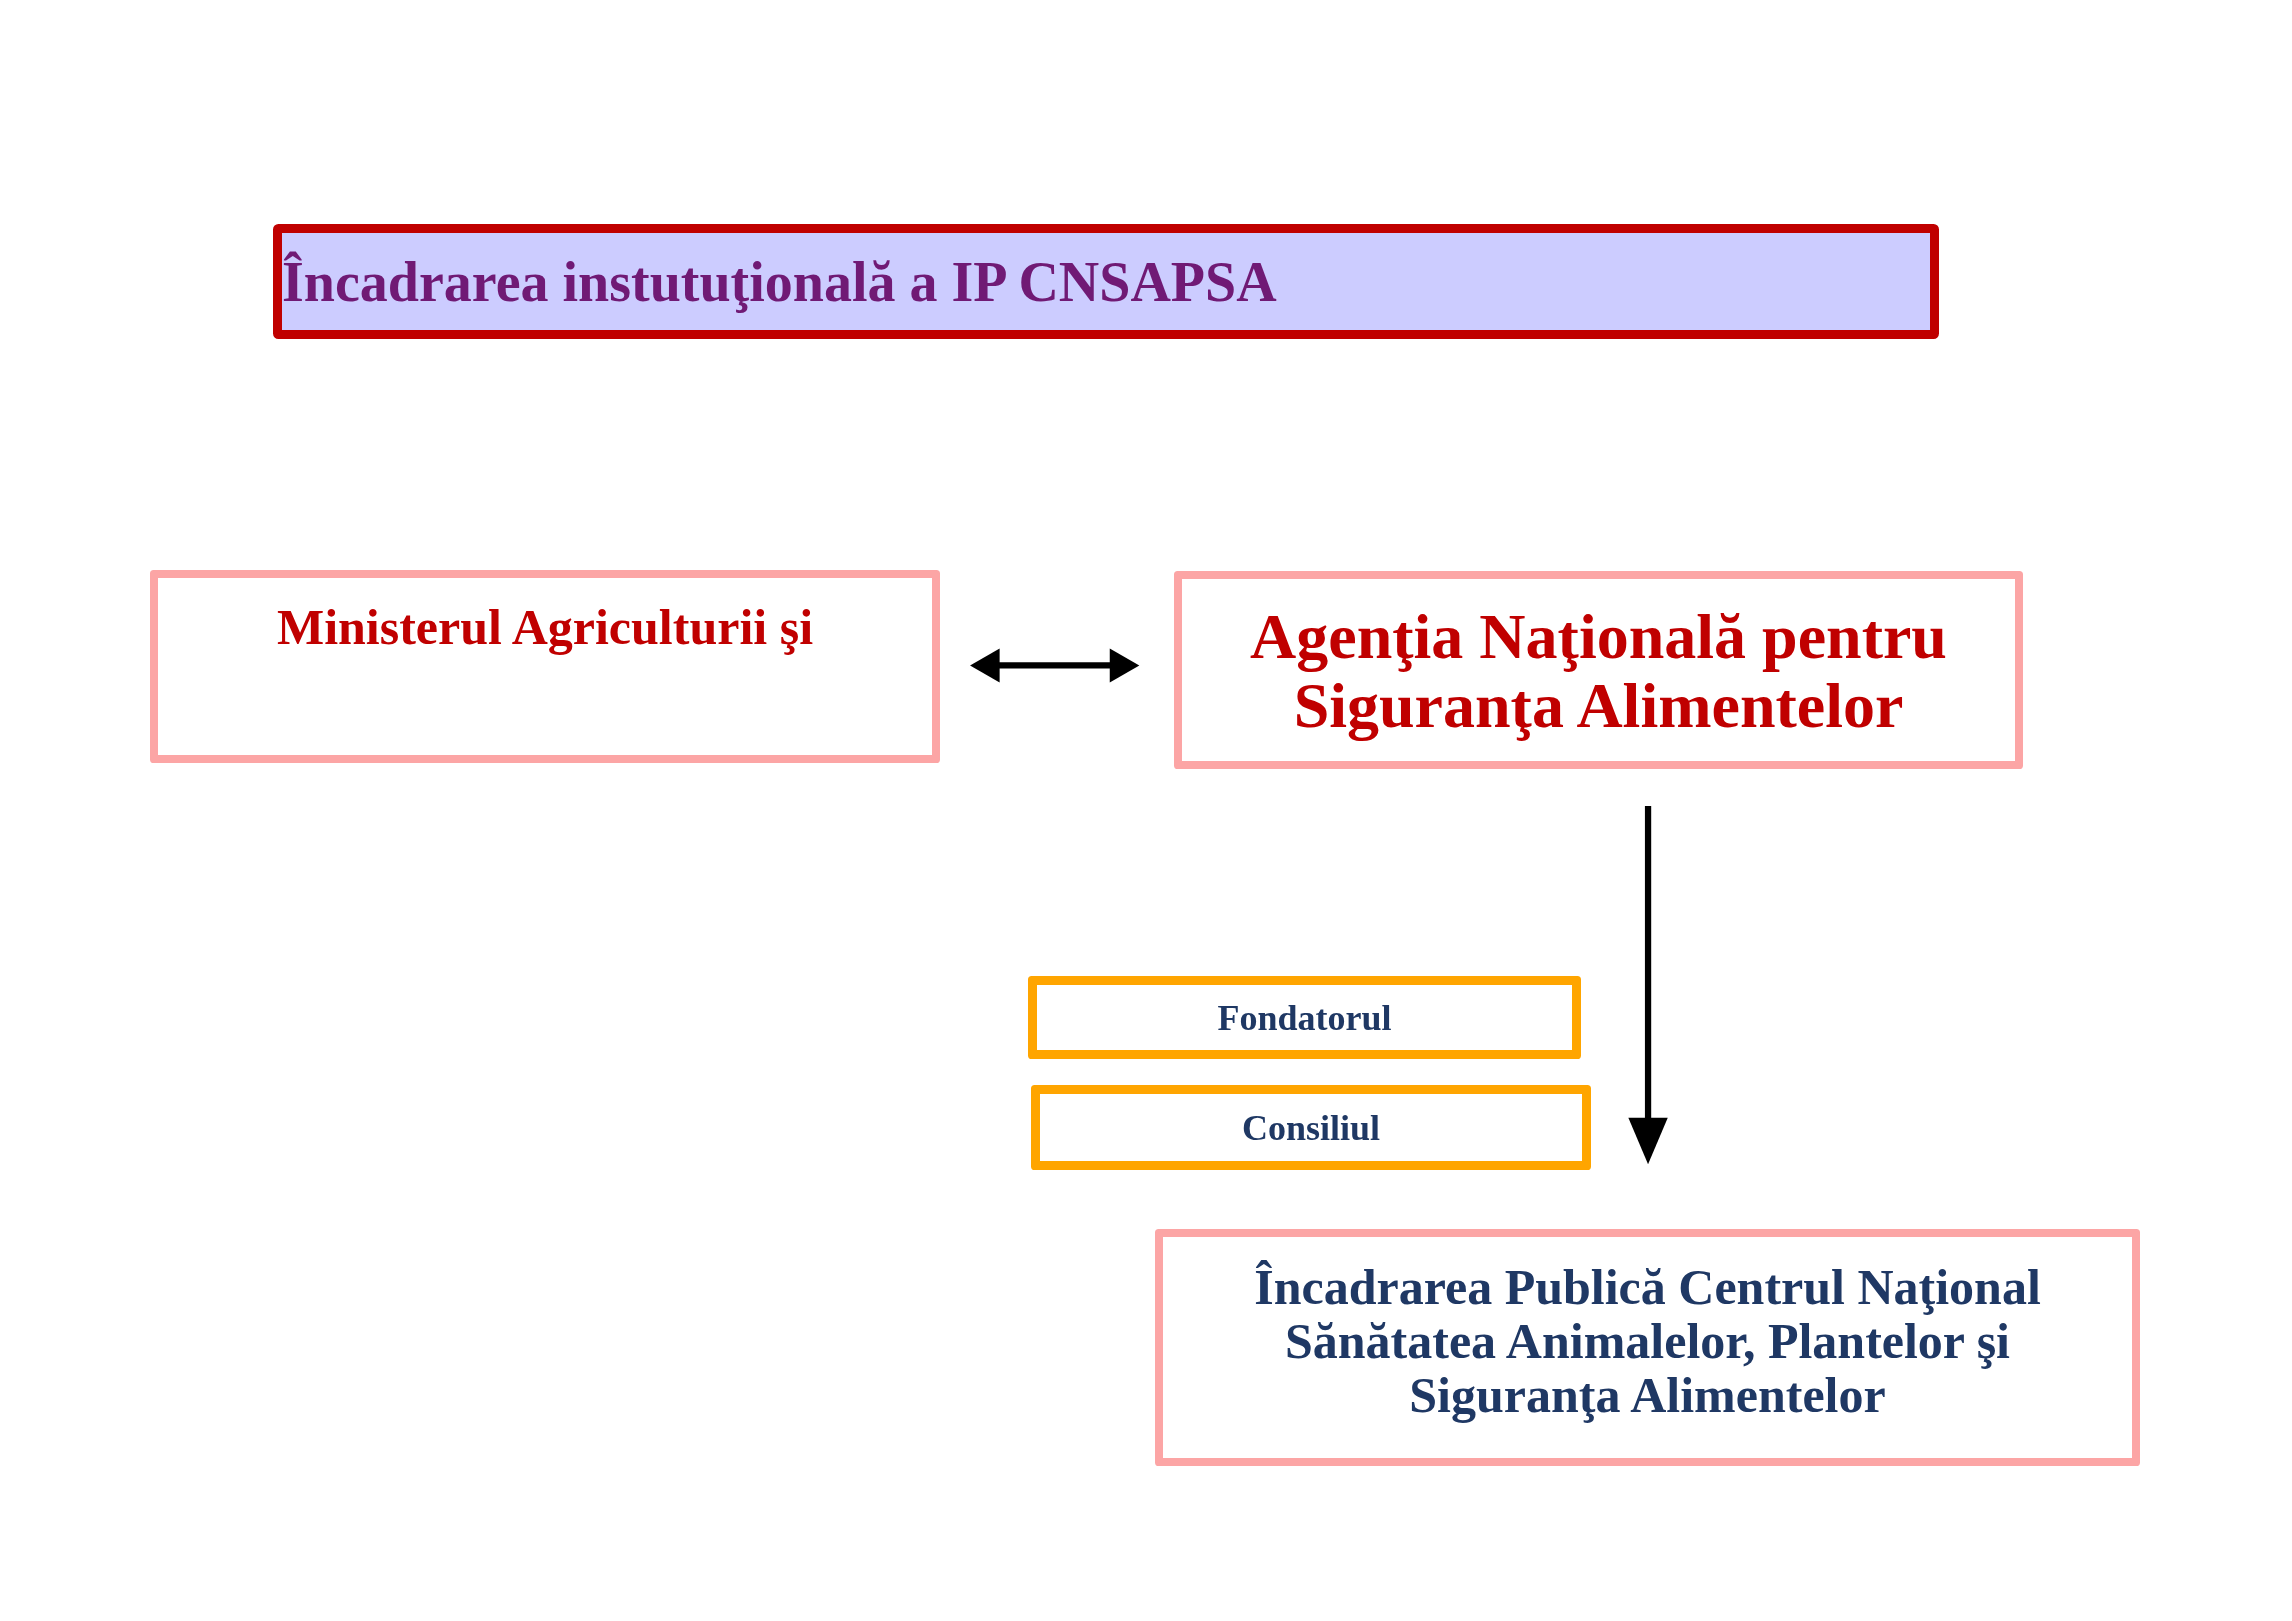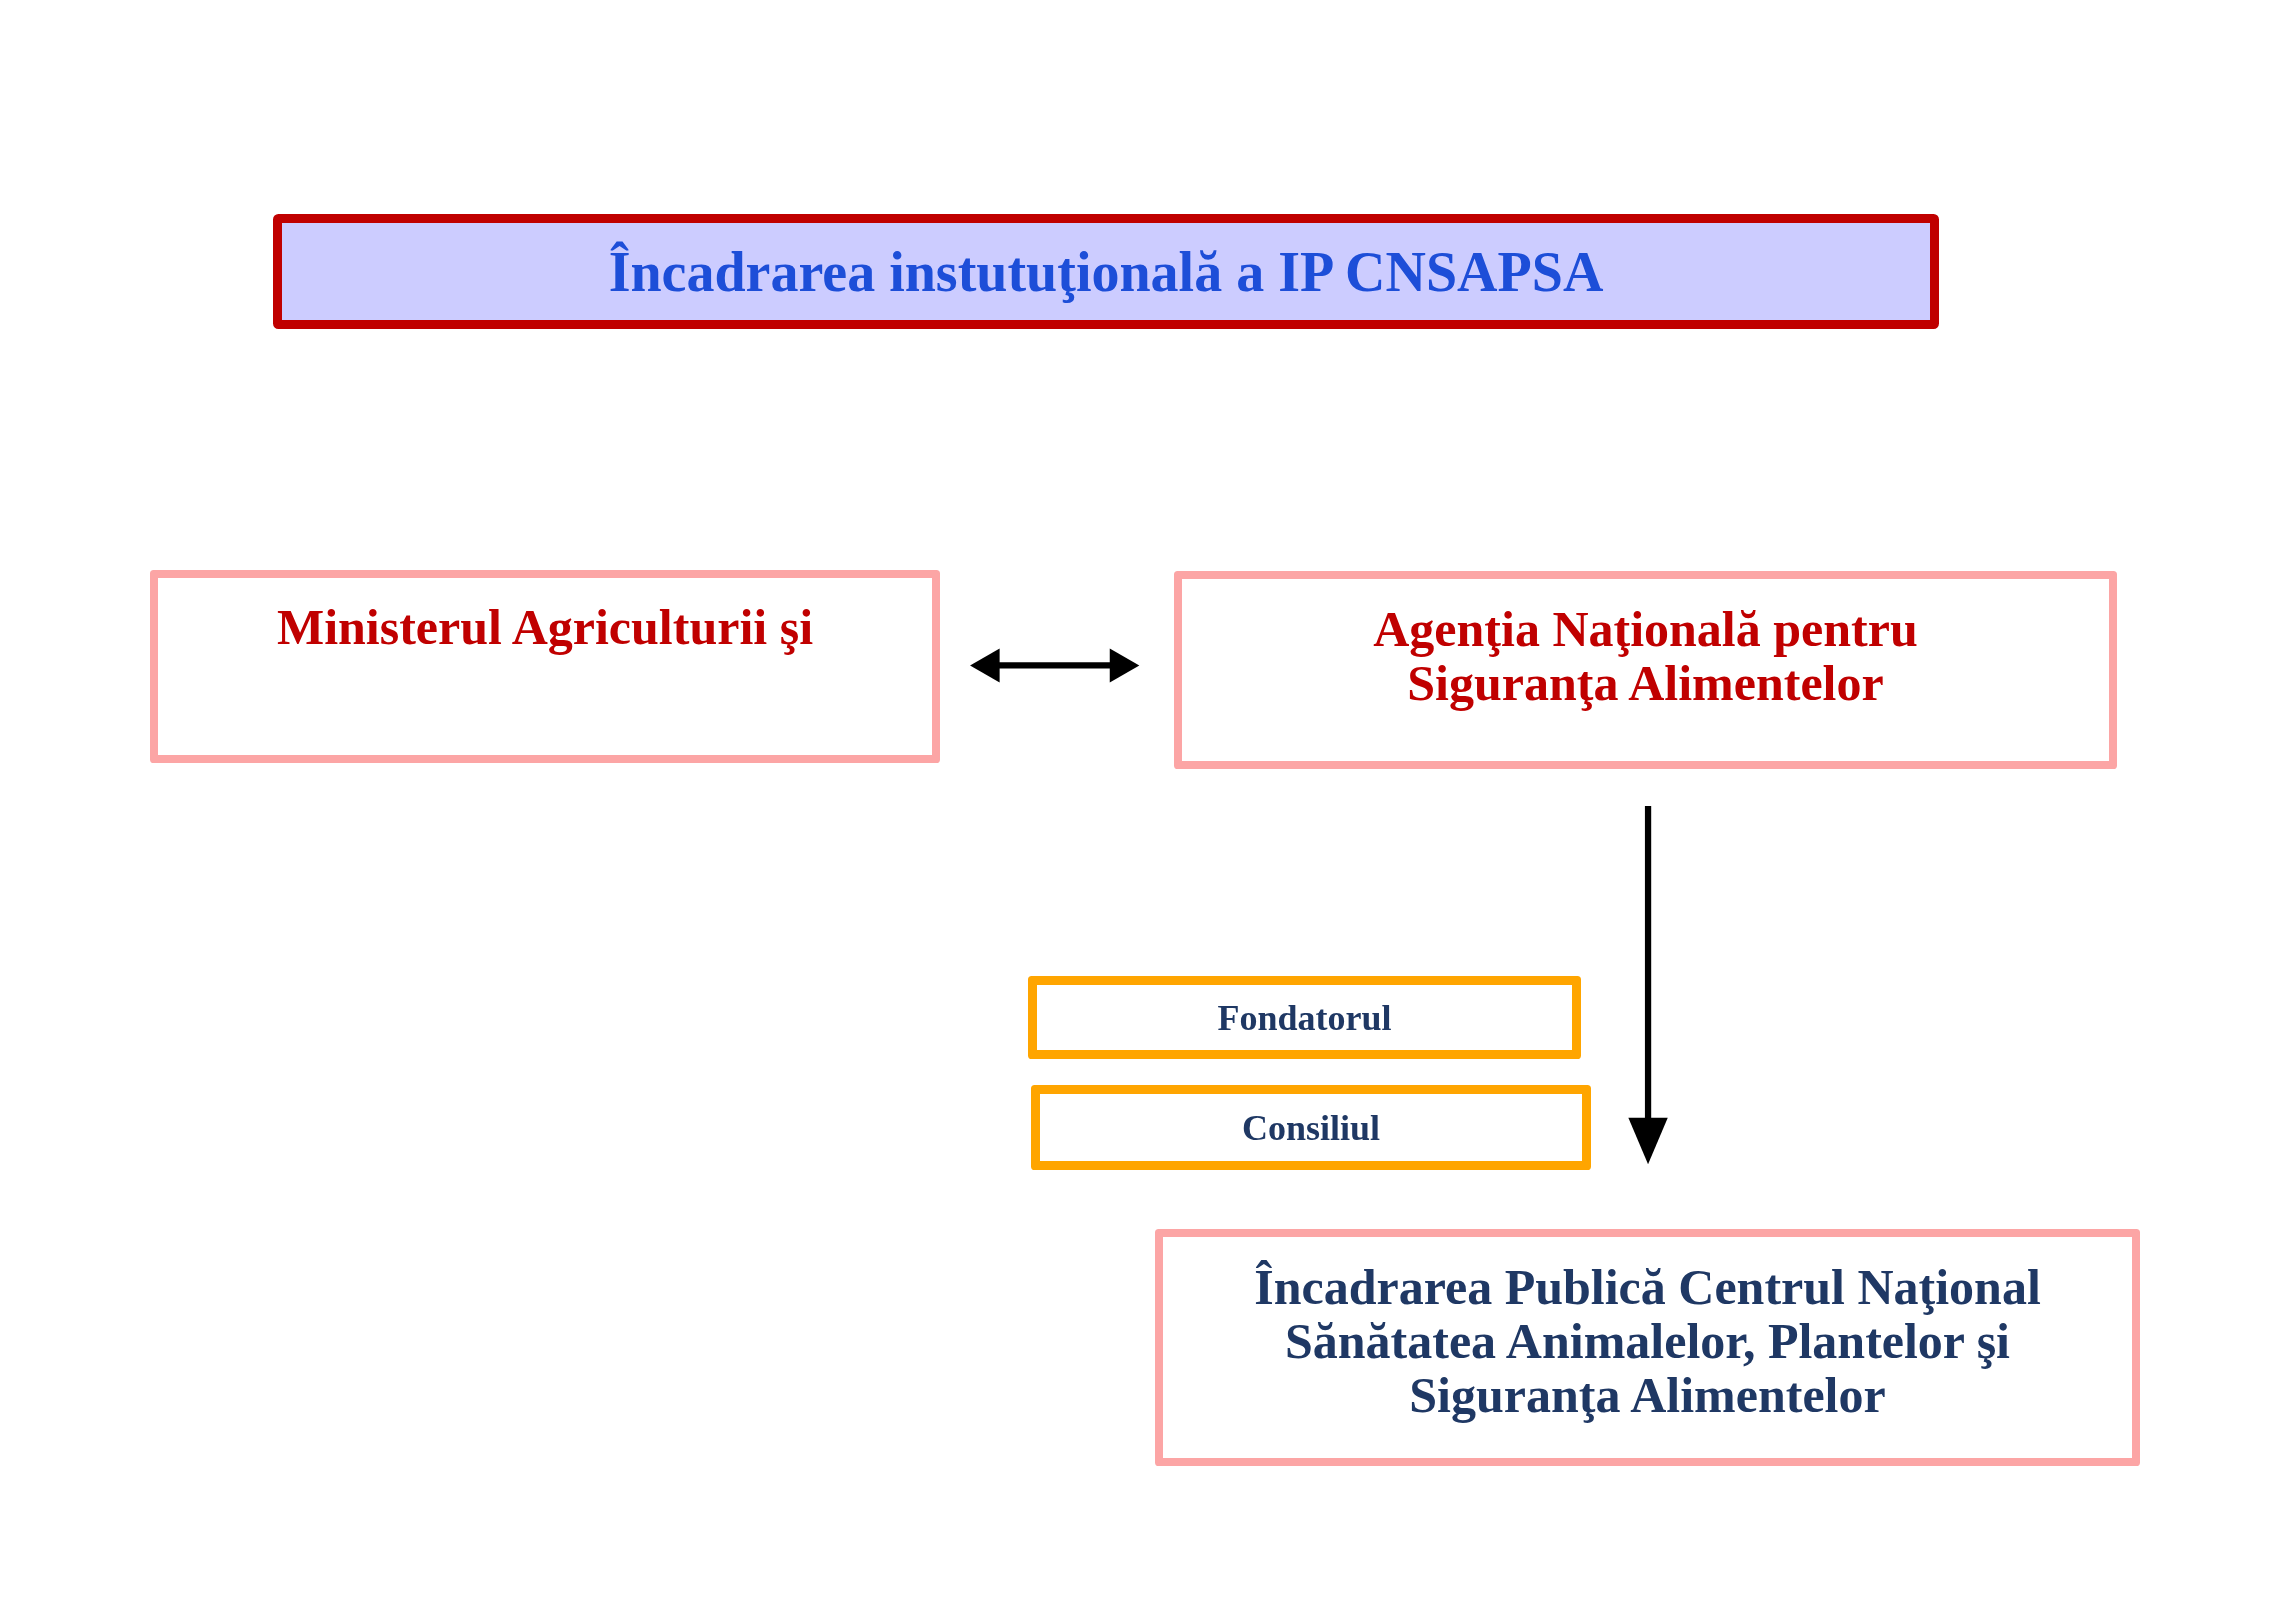--- a/index.html
+++ b/index.html
@@ -21,54 +21,53 @@
   }
   .box {
     position: absolute;
     box-sizing: border-box;
     background: #ffffff;
     font-weight: bold;
     text-align: center;
   }
   .title-box {
     left: 273px;
-    top: 214px;
+    top: 224px;
     width: 1666px;
     height: 115px;
     background: #ccccff;
     border: 9.9px solid #c00000;
     border-radius: 5.4px;
     display: flex;
     align-items: center;
-    justify-content: center;
-    color: #1d4ed8;
+    color: #701a75;
     font-size: 56px;
     letter-spacing: 0px;
   }
   .blue-box {
     border: 8px solid #fca5a5;
     border-radius: 3.6px;
   }
   .ministry-box {
     left: 150px;
     top: 570px;
     width: 790px;
     height: 193px;
     color: #c00000;
     font-size: 50px;
     line-height: 1.08;
     padding-top: 21.5px;
   }
   .agency-box {
     left: 1174px;
     top: 571px;
-    width: 943px;
+    width: 849px;
     height: 198px;
     color: #c00000;
-    font-size: 50px;
+    font-size: 64px;
     line-height: 1.08;
     padding-top: 23px;
   }
   .orange-box {
     position: absolute;
     box-sizing: border-box;
     background: #ffffff;
     border: 9.9px solid #ffa500;
     border-radius: 3.6px;
     display: flex;

